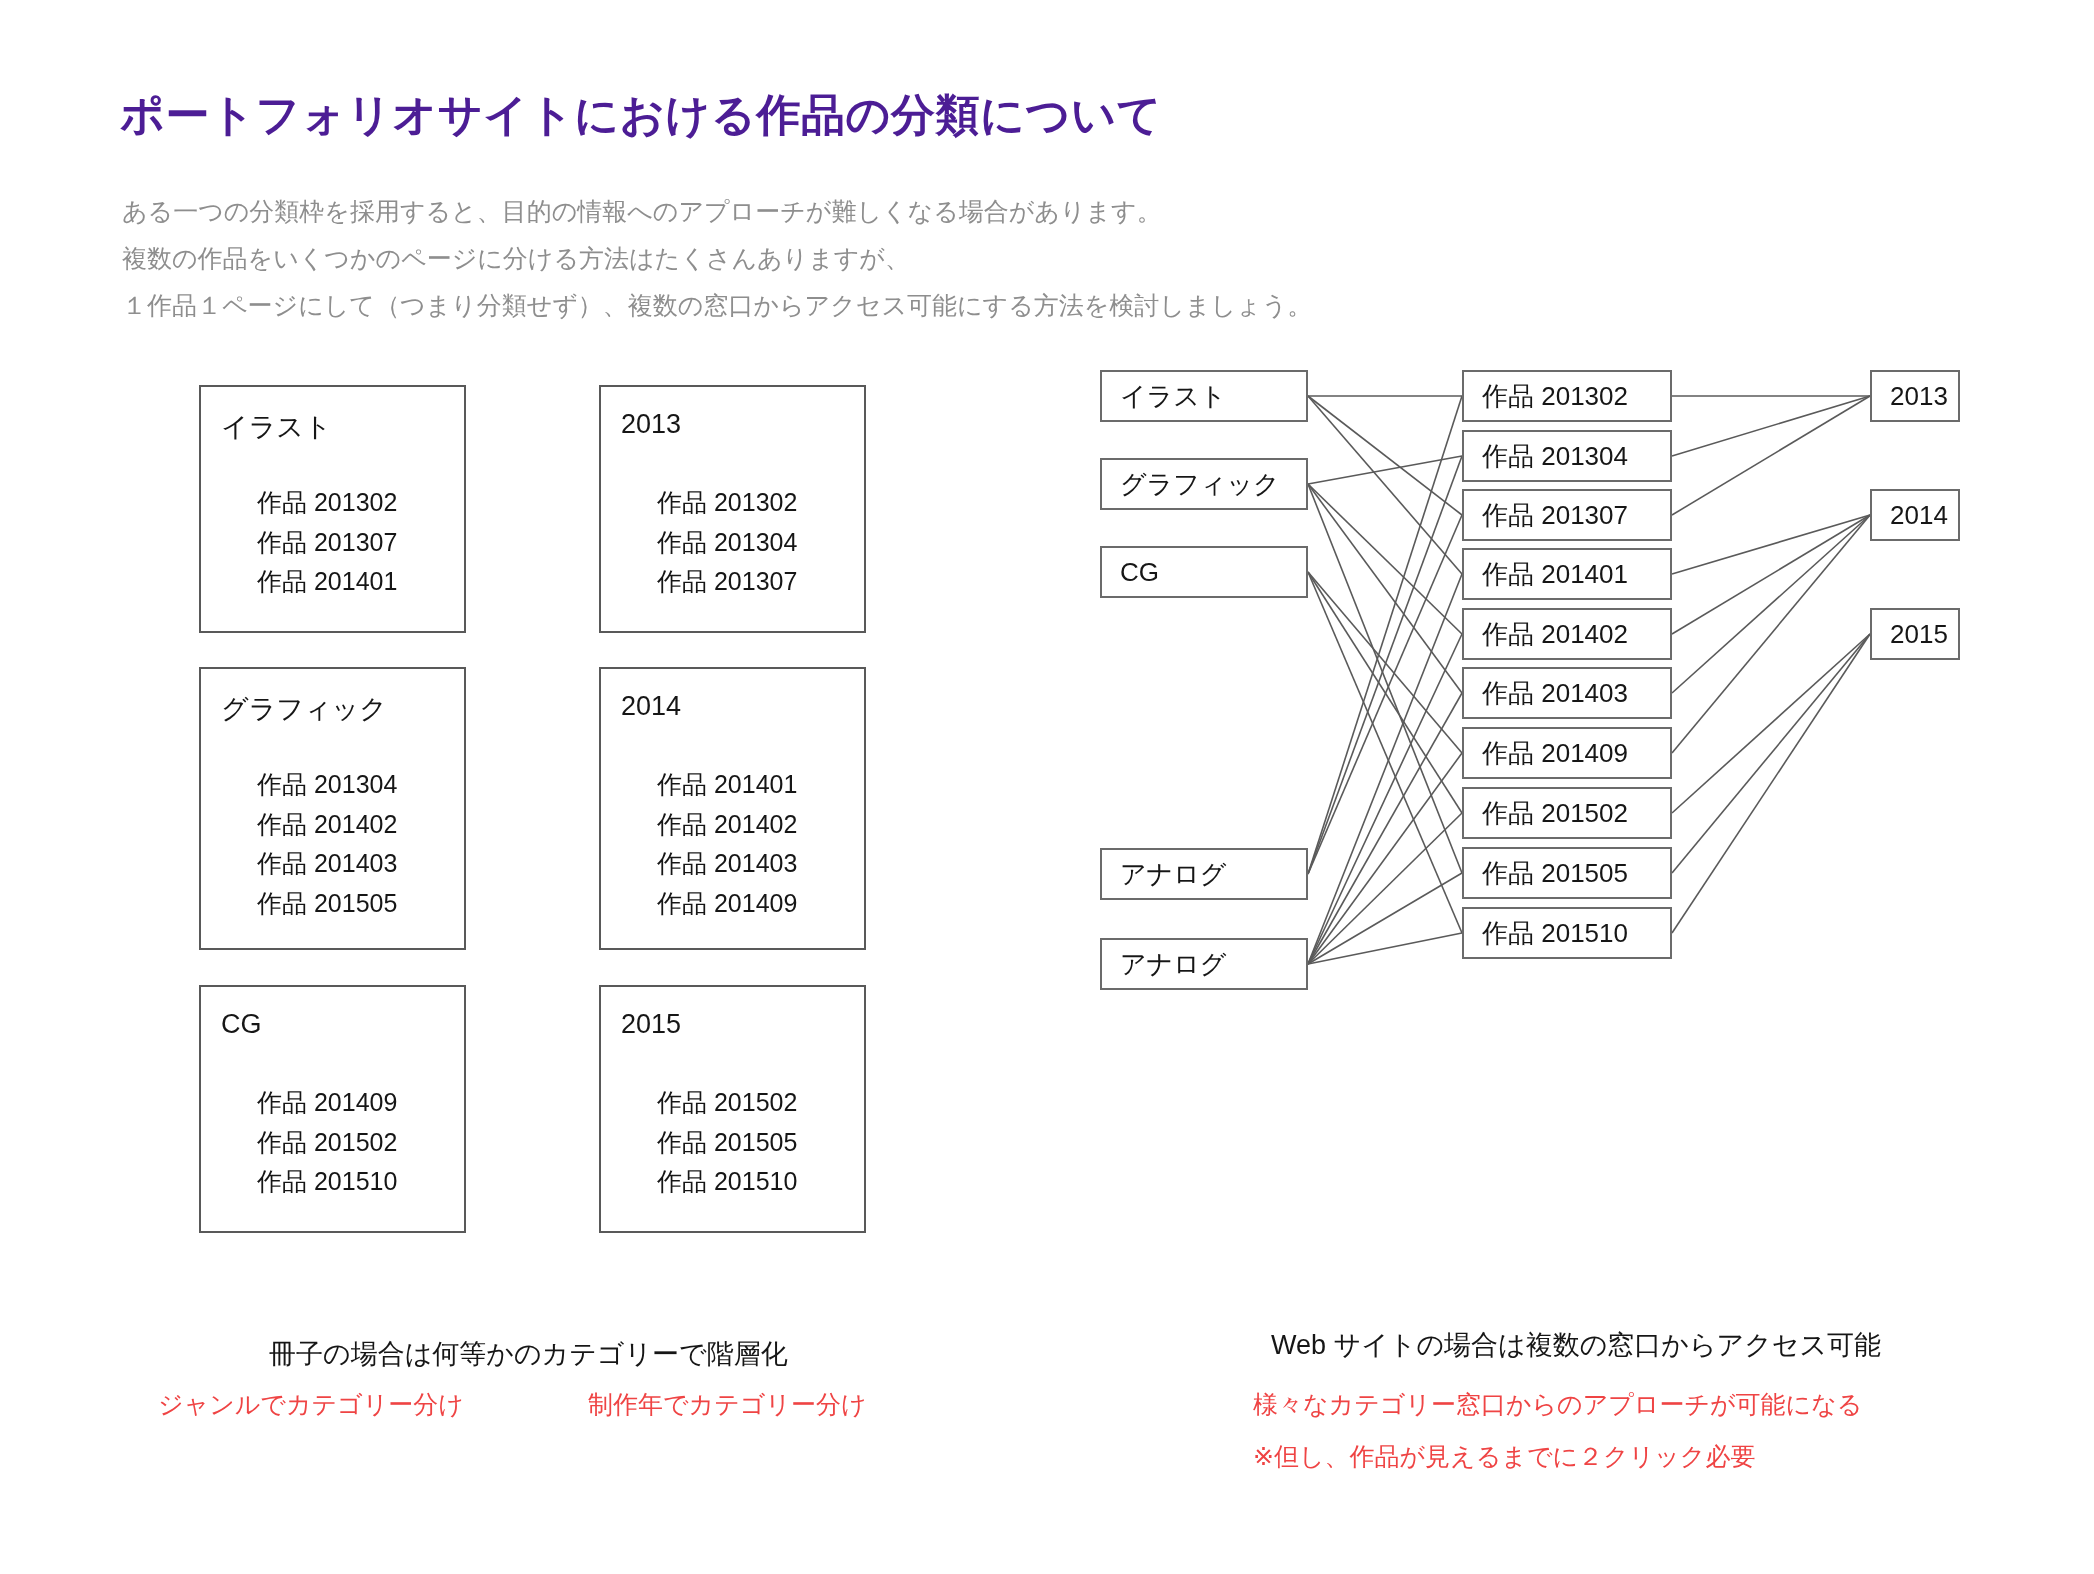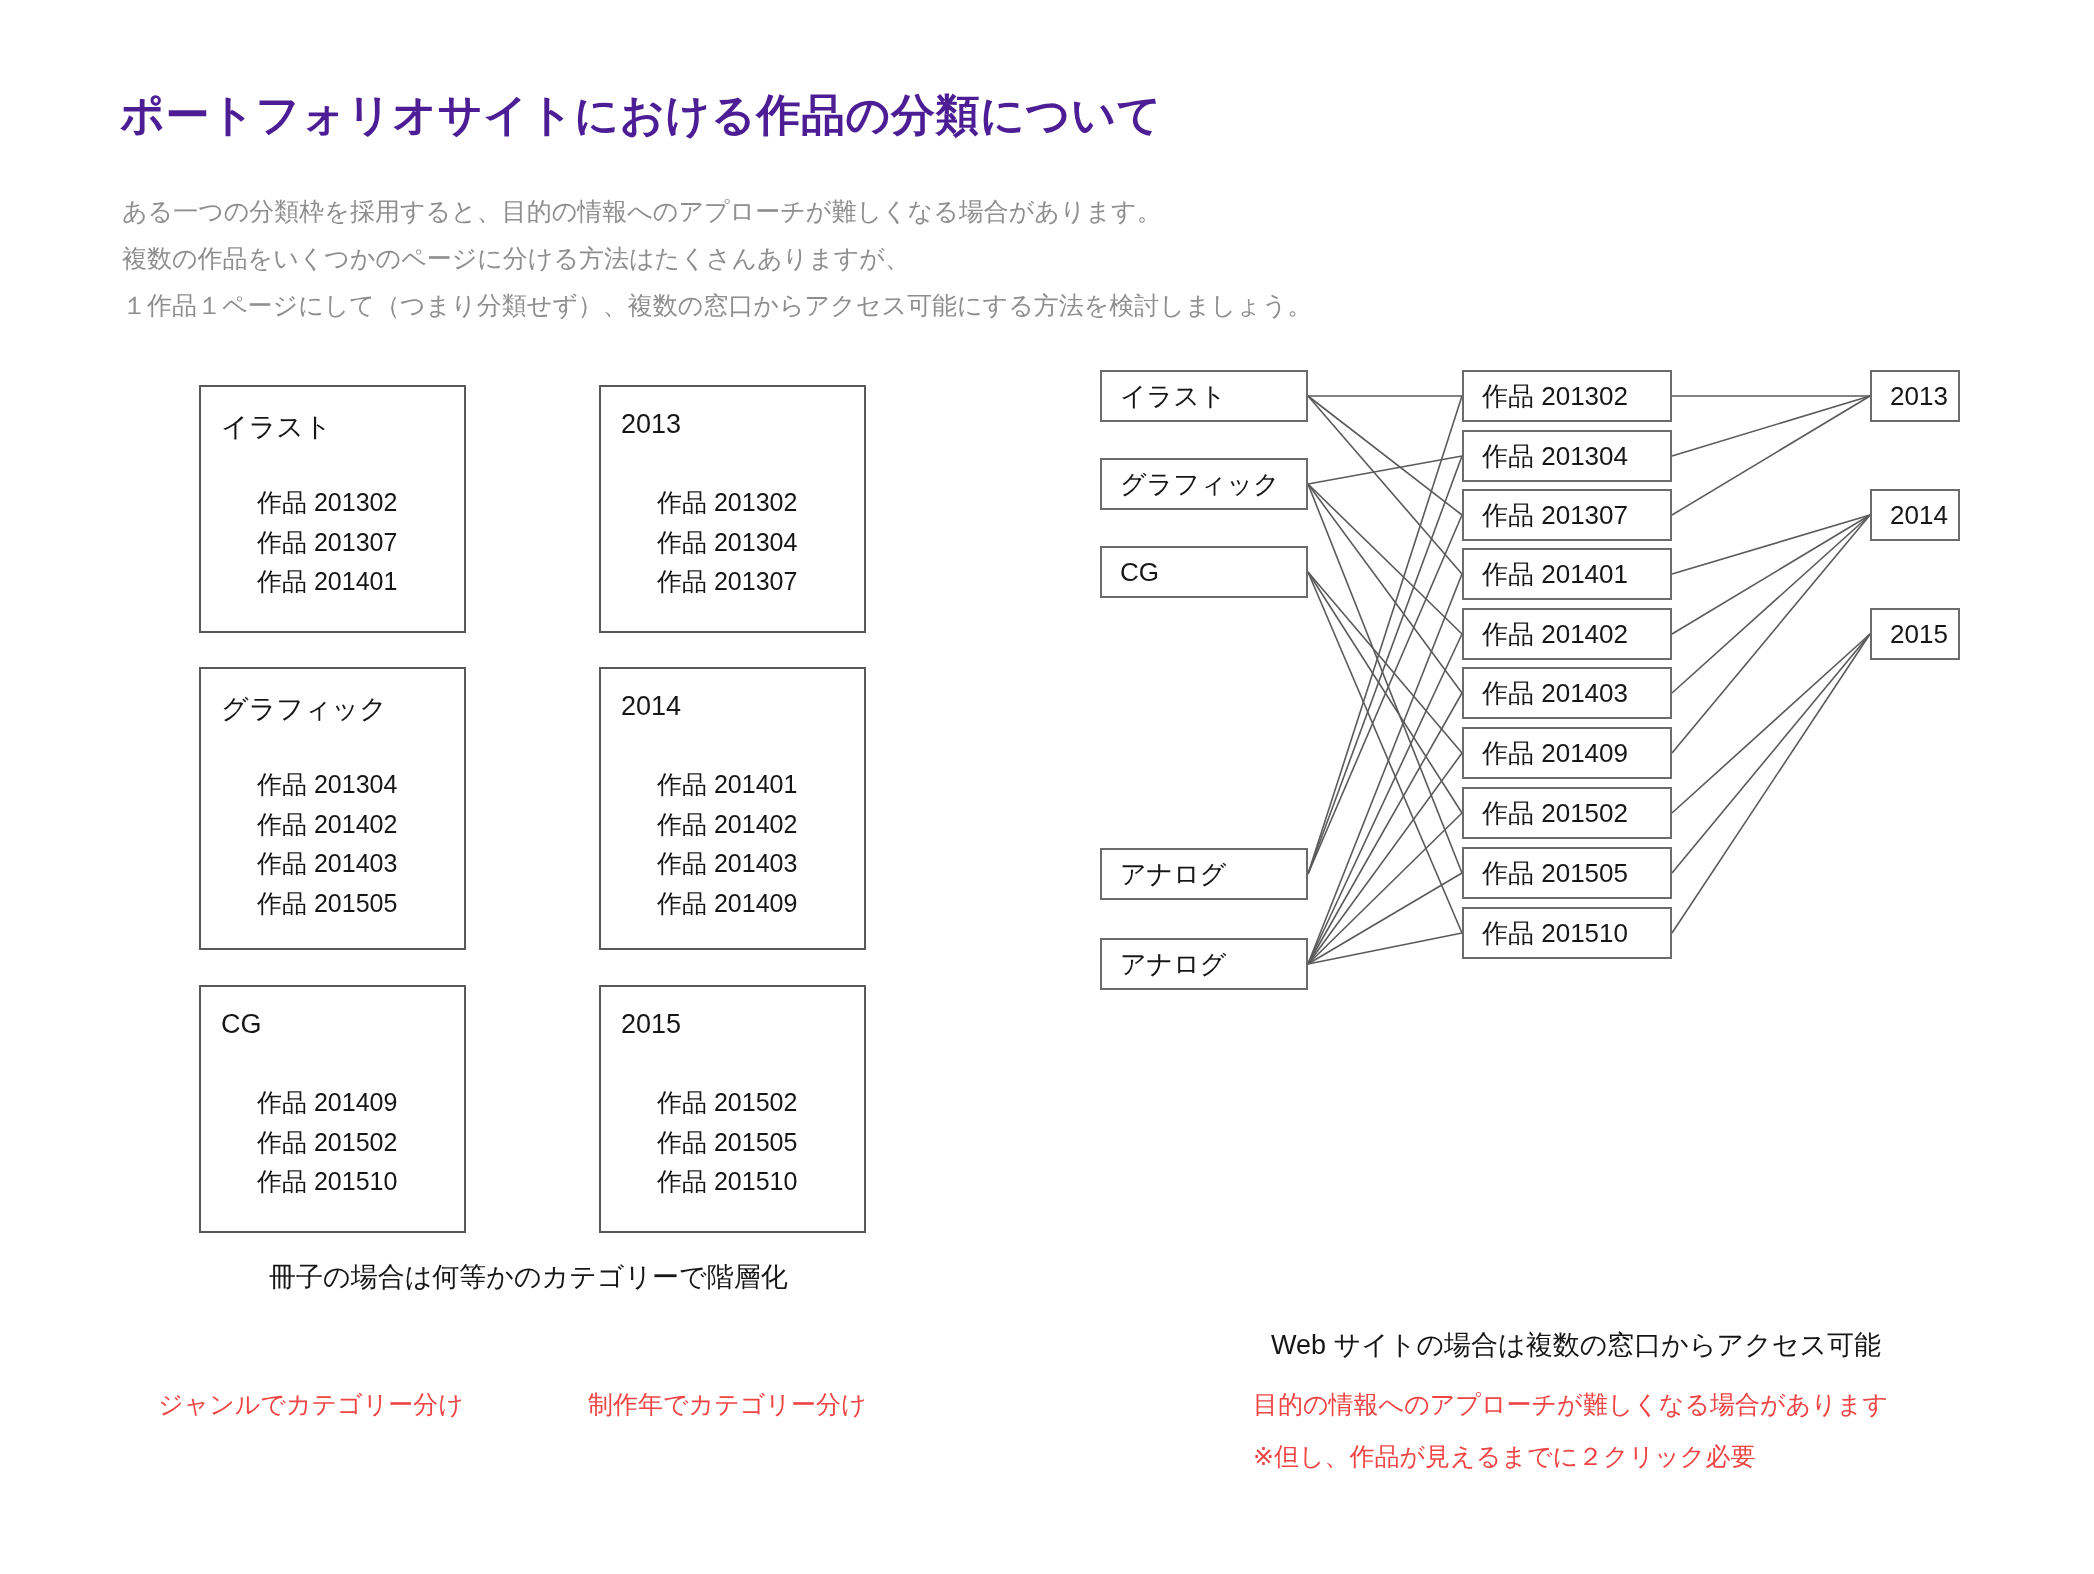--- a/index.html
+++ b/index.html
@@ -122,21 +122,21 @@
     font-size: 27px;
     color: #161616;
     white-space: nowrap;
   }
   .caption-sub {
     position: absolute;
     font-size: 25px;
     color: #ef4444;
     white-space: nowrap;
   }
-  #cap-left-head  { left: 269px;  top: 1259px; }
+  #cap-left-head  { left: 269px;  top: 1336px; }
   #cap-left-a     { left: 158px;  top: 1388px; }
   #cap-left-b     { left: 588px;  top: 1388px; }
   #cap-right-head { left: 1271px; top: 1327px; }
   #cap-right-1    { left: 1253px; top: 1388px; }
   #cap-right-2    { left: 1253px; top: 1440px; }
 </style>
 </head>
 <body>
 
 <div id="page-title">ポートフォリオサイトにおける作品の分類について</div>
@@ -295,14 +295,14 @@
       <div class="node-box year-node" style="top: 238px;">
         <span>2015</span>
       </div>
     </div>
 </div>
 
 <div class="caption-head" id="cap-left-head">冊子の場合は何等かのカテゴリーで階層化</div>
 <div class="caption-sub" id="cap-left-a">ジャンルでカテゴリー分け</div>
 <div class="caption-sub" id="cap-left-b">制作年でカテゴリー分け</div>
 <div class="caption-head" id="cap-right-head">Web サイトの場合は複数の窓口からアクセス可能</div>
-<div class="caption-sub" id="cap-right-1">目的の情報へのアプローチが難しくなる場合があります</div>
+<div class="caption-sub" id="cap-right-1">様々なカテゴリー窓口からのアプローチが可能になる</div>
 <div class="caption-sub" id="cap-right-2">※但し、作品が見えるまでに２クリック必要</div>
 
 </body></html>

